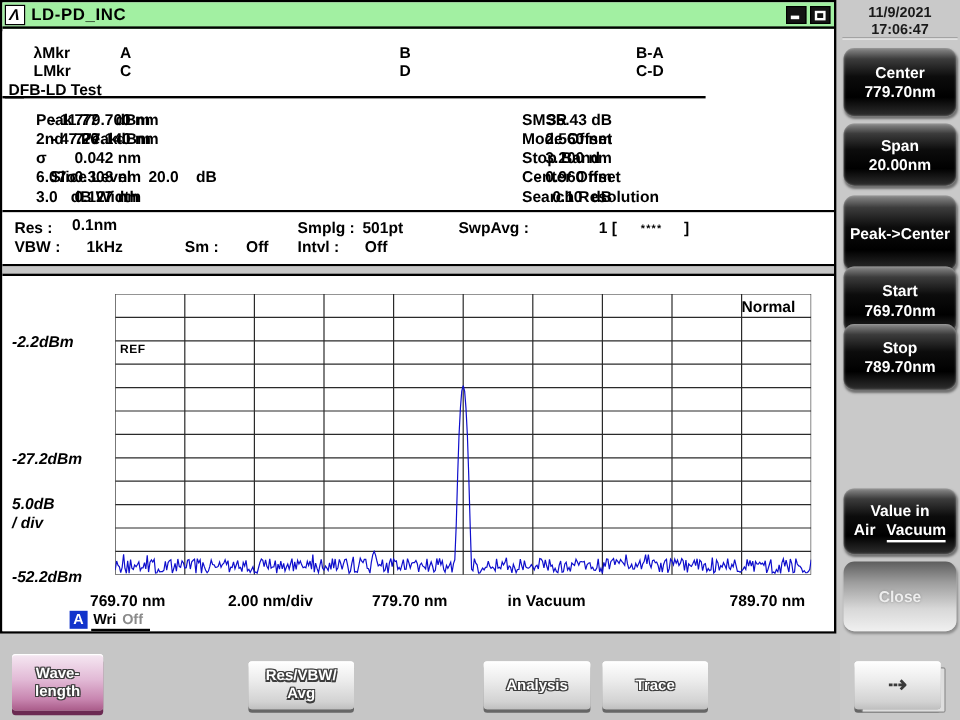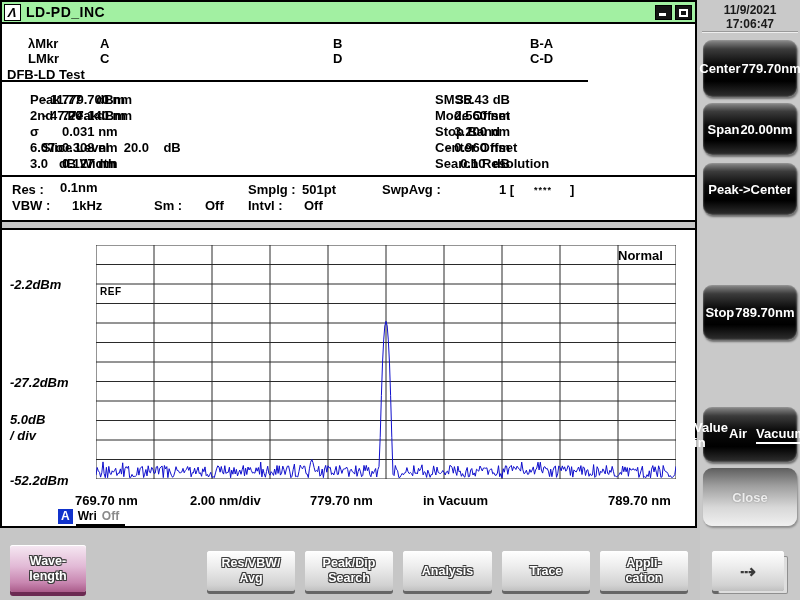--- a/index.html
+++ b/index.html
@@ -58,21 +58,21 @@
   .tmode { color:#000; }
   .tstate { color:#8a8a8a; margin-left:5px; font-weight:bold; }
 
   
   .sidebar { position:absolute; left:700px; top:0; width:100px; height:600px; background:#c9c9c9; }
   .dt { position:absolute; left:0; width:100%; text-align:center; font-size:12px; color:#1a1a1a; }
   .dt-sep { position:absolute; left:2px; top:31px; width:96px; border-top:1px solid #9a9a9a; border-bottom:1px solid #eee; }
   .sbtn { position:absolute; left:3px; width:94px; border-radius:9px; cursor:pointer;
           background:linear-gradient(180deg,#8c8c8c 0%,#3c3c3c 16%,#0c0c0c 42%,#000 72%,#303030 100%);
           box-shadow:inset 0 0 2px #aaa, 1px 2px 2px rgba(0,0,0,.45);
-          color:#fff; font-size:13px; display:flex; flex-direction:row; align-items:center; justify-content:center; gap:1px; }
+          color:#fff; font-size:13px; display:flex; flex-direction:column; align-items:center; justify-content:center; gap:1px; }
   .sbtn .opts { display:flex; gap:16px; }
   .sbtn .sel { border-bottom:2px solid #fff; padding-bottom:1px; }
   .sbtn.disabled { background:linear-gradient(180deg,#5e5e5e 0%,#9d9d9d 30%,#d8d8d8 68%,#f0f0f0 100%);
                    color:#ededed; text-shadow:0 0 2px #8a8a8a; box-shadow:1px 2px 2px rgba(0,0,0,.3); }
 
   
   .mbtn { position:absolute; top:551px; height:40px; border-radius:3px; cursor:pointer;
           background:linear-gradient(180deg,#ffffff 0%,#ececec 40%,#d2d2d2 85%,#c0c0c0 100%);
           box-shadow:0 3px 0 rgba(85,85,85,.85), inset 0 1px 0 #fff;
           display:flex; flex-direction:column; align-items:center; justify-content:center;
@@ -126,21 +126,21 @@
           <span class="c2">779.700 nm</span>
           <span class="c3">- 11.77    dBm</span>
         </div>
       <div class="lrow" style="top:82px">
           <span class="c1">2nd    Peak</span>
           <span class="c2">777.140 nm</span>
           <span class="c3">- 47.20    dBm</span>
         </div>
       <div class="lrow" style="top:98px">
           <span class="c1">σ</span>
-          <span class="c2">0.031 nm</span>
+          <span class="c2">0.042 nm</span>
           <span class="c3"></span>
         </div>
       <div class="lrow" style="top:114px">
           <span class="c1">6.07σ</span>
           <span class="c2">0.308 nm</span>
           <span class="c3">Slice Level    20.0    dB</span>
         </div>
       <div class="lrow" style="top:130px">
           <span class="c1">3.0   dB Width</span>
           <span class="c2">0.127 nm</span>
@@ -243,24 +243,28 @@
     <div class="dt-sep"></div>
 
     <div class="sbtn" style="top:40px; height:57px">
       <span>Center</span>
       <span>779.70nm</span>
     </div>
     <div class="sbtn" style="top:103px; height:52px">
       <span>Span</span>
       <span>20.00nm</span>
     </div>
-    <div class="sbtn" style="top:163px; height:52px">
+    <div class="sbtn" style="top:163px; height:63px">
       <span>Peak-&gt;Center</span>
     </div>
-    <div class="sbtn" style="top:285px; height:55px">
+    <div class="sbtn" style="top:222px; height:56px">
+      <span>Start</span>
+      <span>769.70nm</span>
+    </div>
+    <div class="sbtn" style="top:270px; height:55px">
       <span>Stop</span>
       <span>789.70nm</span>
     </div>
     <div class="sbtn" style="top:407px; height:55px">
       <span>Value in</span>
       <span class="opts" style="gap:9px">
           <span>Air</span>
           <span class="sel">Vacuum</span>
         </span>
     </div>
@@ -270,31 +274,23 @@
   </div>
 
   <div class="mbtn selected" style="left:10px; width:76px">
       <span>Wave-</span>
       <span>length</span>
     </div>
   <div class="mbtn" style="left:207px; width:88px">
       <span>Res/VBW/</span>
       <span>Avg</span>
     </div>
-  <div class="mbtn" style="left:305px; width:88px">
-      <span>Peak/Dip</span>
-      <span>Search</span>
-    </div>
   <div class="mbtn" style="left:403px; width:89px">
       <span>Analysis</span>
     </div>
   <div class="mbtn" style="left:502px; width:88px">
       <span>Trace</span>
     </div>
-  <div class="mbtn" style="left:600px; width:88px">
-      <span>Appli-</span>
-      <span>cation</span>
-    </div>
   <div class="mbtn more" style="left:712px; width:72px">
       <span>⇢</span>
     </div>
 
 </div>
 
 </body></html>

